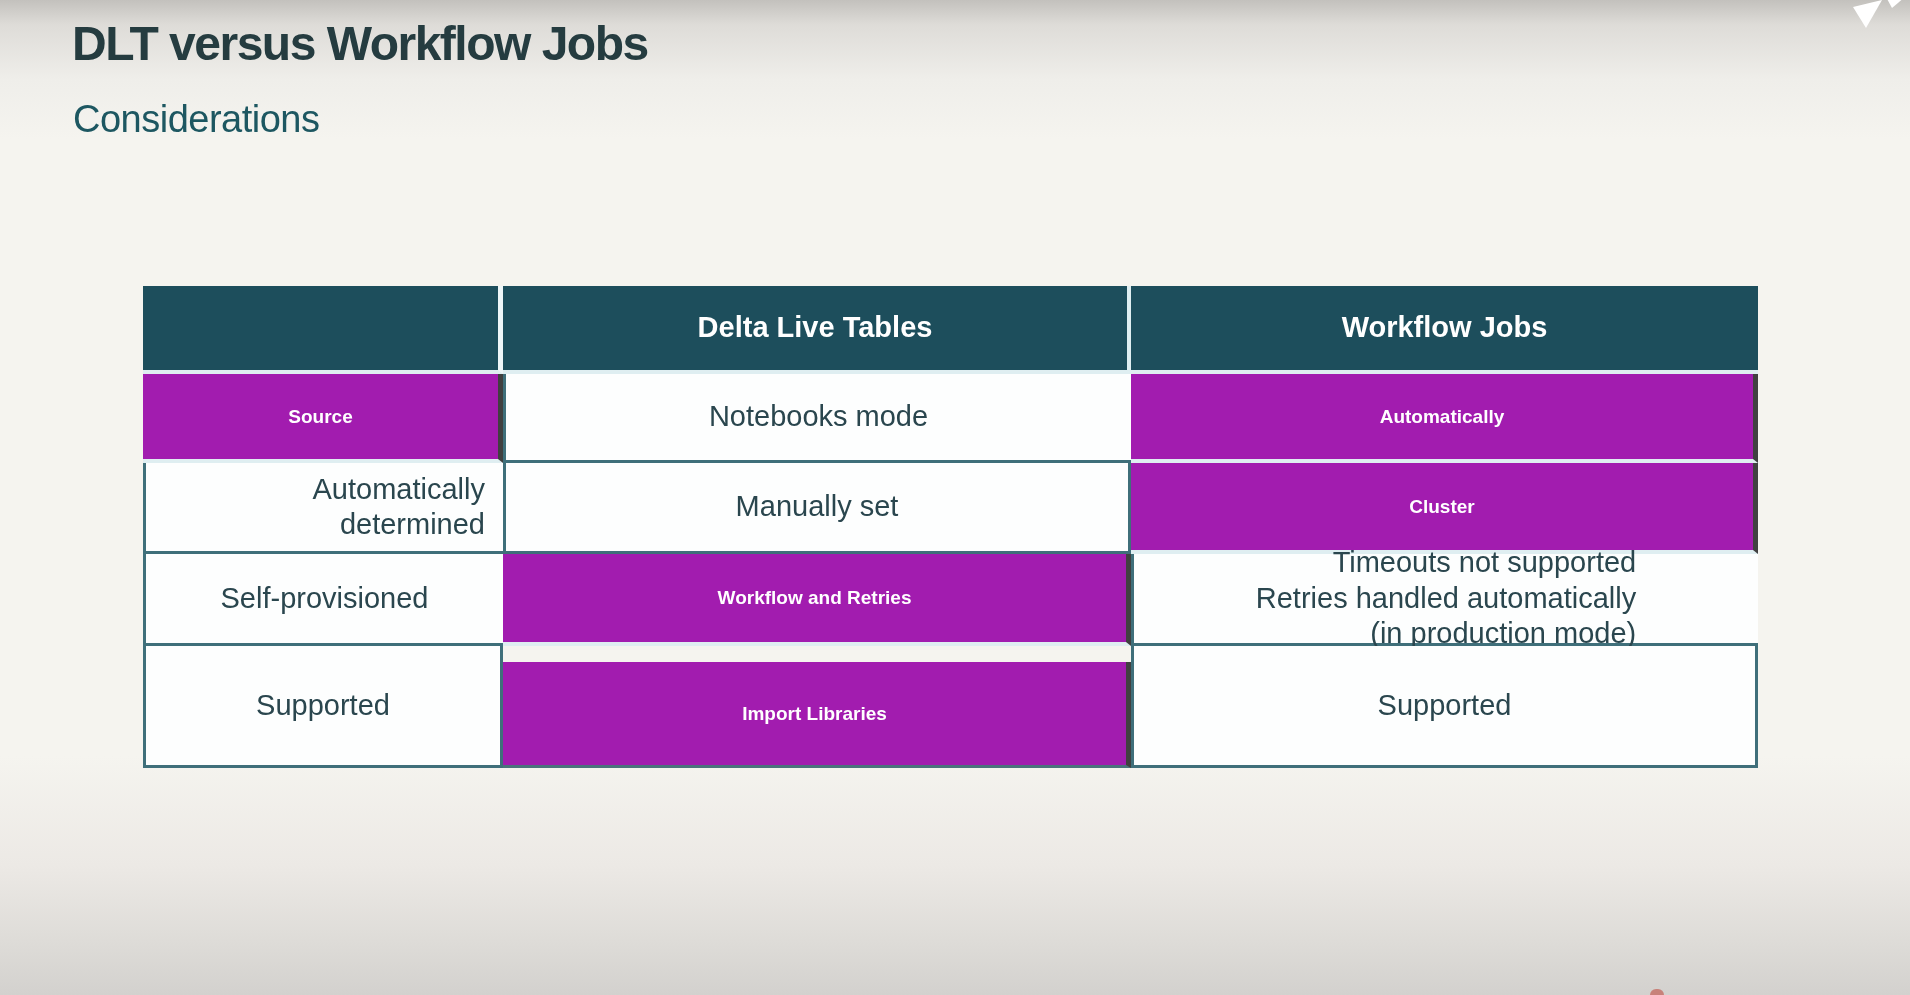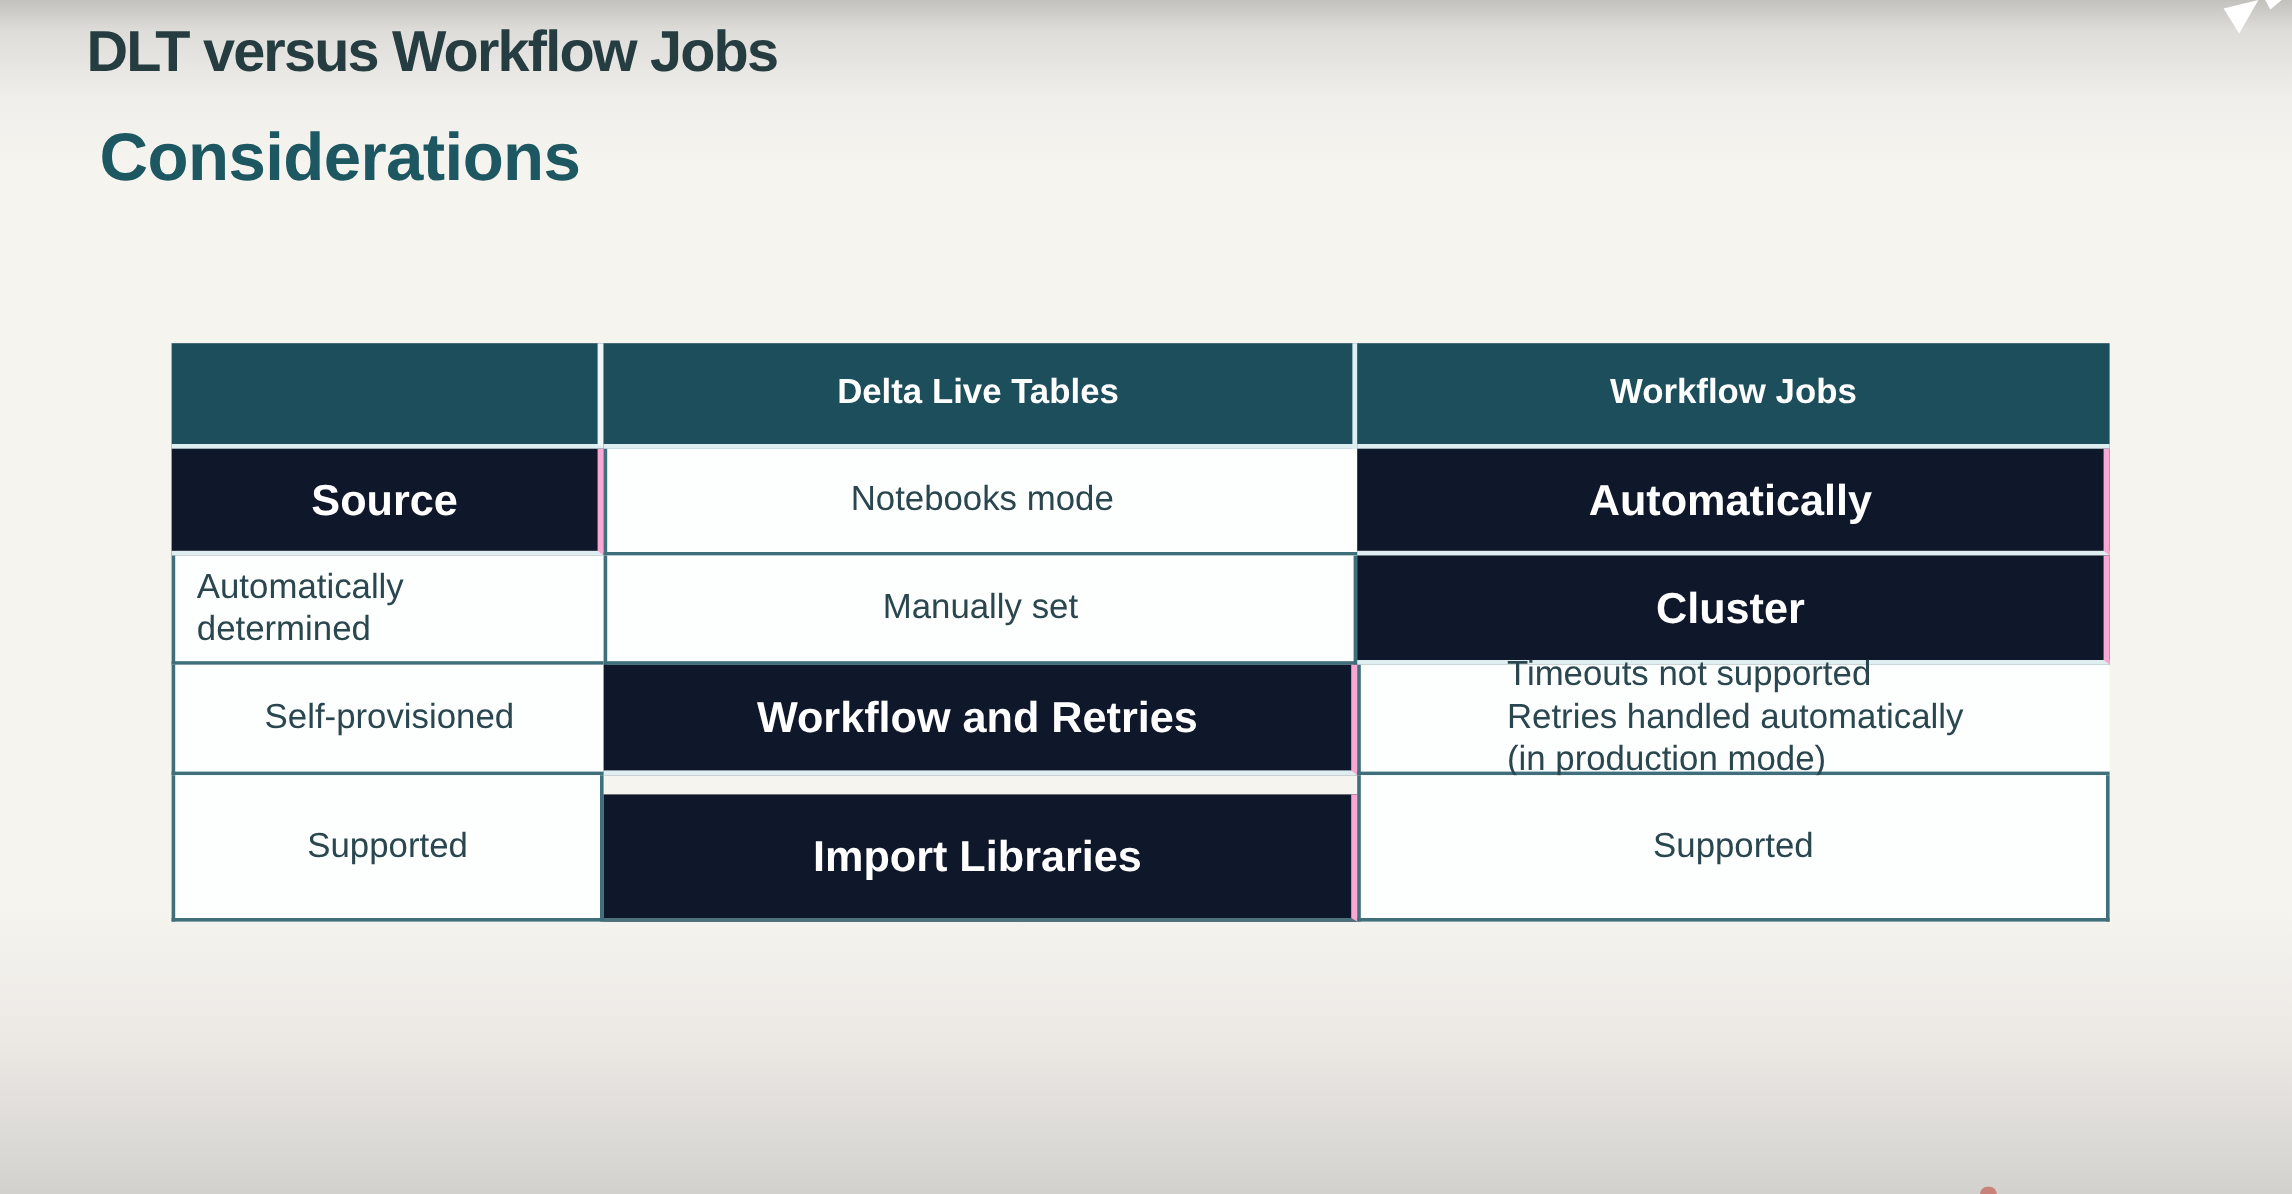--- a/index.html
+++ b/index.html
@@ -11,51 +11,51 @@
       #c3c1bd 0%, #dedcd8 2.5%, #efeeea 8%, #f5f4ef 14%,
       #f5f4ef 76%, #ece9e5 87%, #dddbd7 95%, #d3d1ce 100%);
   }
 
   .title {
     position:absolute; left:72px; top:16px;
     font-size:48px; font-weight:700; letter-spacing:-1.5px;
     color:#253c40;
   }
   .subtitle {
-    position:absolute; left:83px; top:98px;
-    font-size:56px; font-weight:700; letter-spacing:-0.5px;
+    position:absolute; left:73px; top:98px;
+    font-size:38px; font-weight:400; letter-spacing:-0.5px;
     color:#1d5761;
   }
 
   .cmp-table {
     position:absolute; left:143px; top:286px;
     width:1615px; height:577px;
     display:grid;
     grid-template-columns:360px 628px 627px;
     grid-template-rows:88px 89px 91px 92px 122px 95px;
   }
   .cell {
     display:flex; align-items:center; justify-content:center;
-    text-align:left; line-height:1.22;
+    text-align:right; line-height:1.22;
   }
   .corner {
     background:#1d4e5c;
     border-right:5px solid #eef6f8;
     border-bottom:4px solid #dfeef1;
   }
   .colhead {
     background:#1d4e5c; color:#ffffff;
     font-size:29px; font-weight:bold;
     border-bottom:4px solid #dfeef1;
   }
   .colhead.mid { border-right:4px solid #dfeef1; }
   .rowhead {
-    background:#0f172a; color:#ffffff;
-    font-size:36px; font-weight:bold;
-    border-right:5px solid #f9a8d4;
+    background:#a21caf; color:#ffffff;
+    font-size:19px; font-weight:bold;
+    border-right:5px solid #404040;
     border-bottom:4px solid #dfeef1;
   }
   .datacell {
     background:#fdfefe; color:#2a464e;
     font-size:29px; font-weight:normal;
     white-space:pre-line;
     border-left:3px solid #3f6f7a;
     border-bottom:3px solid #3f6f7a;
     padding:4px 18px;
   }

